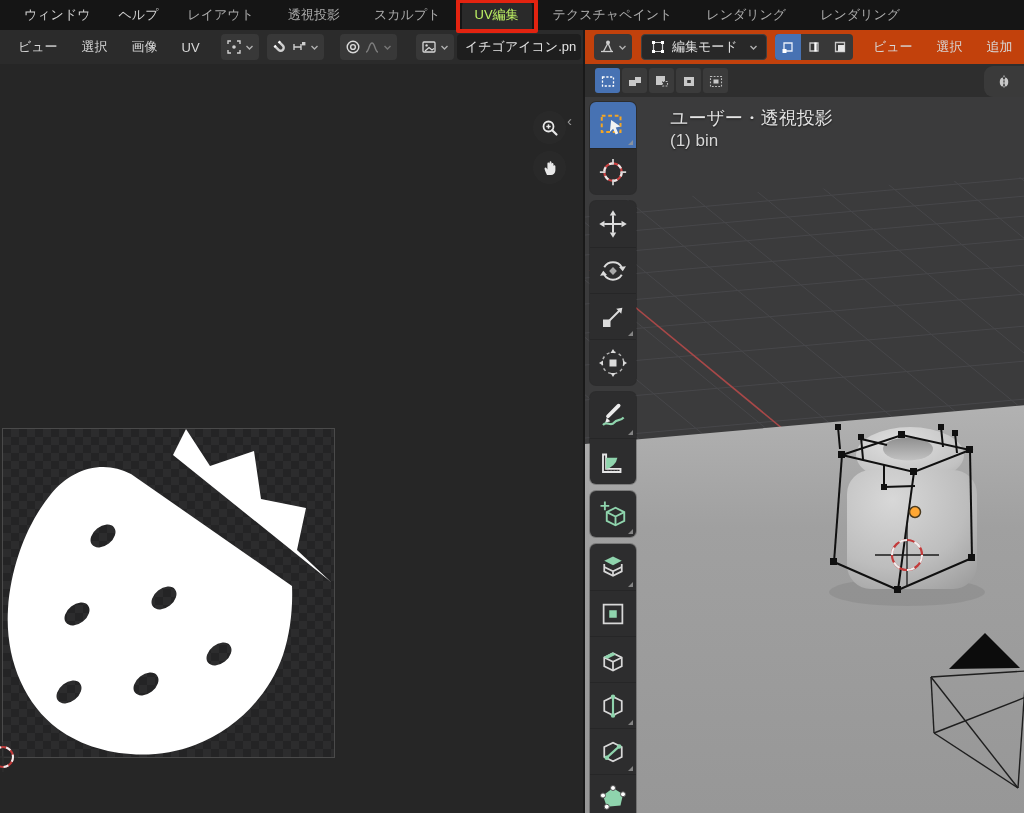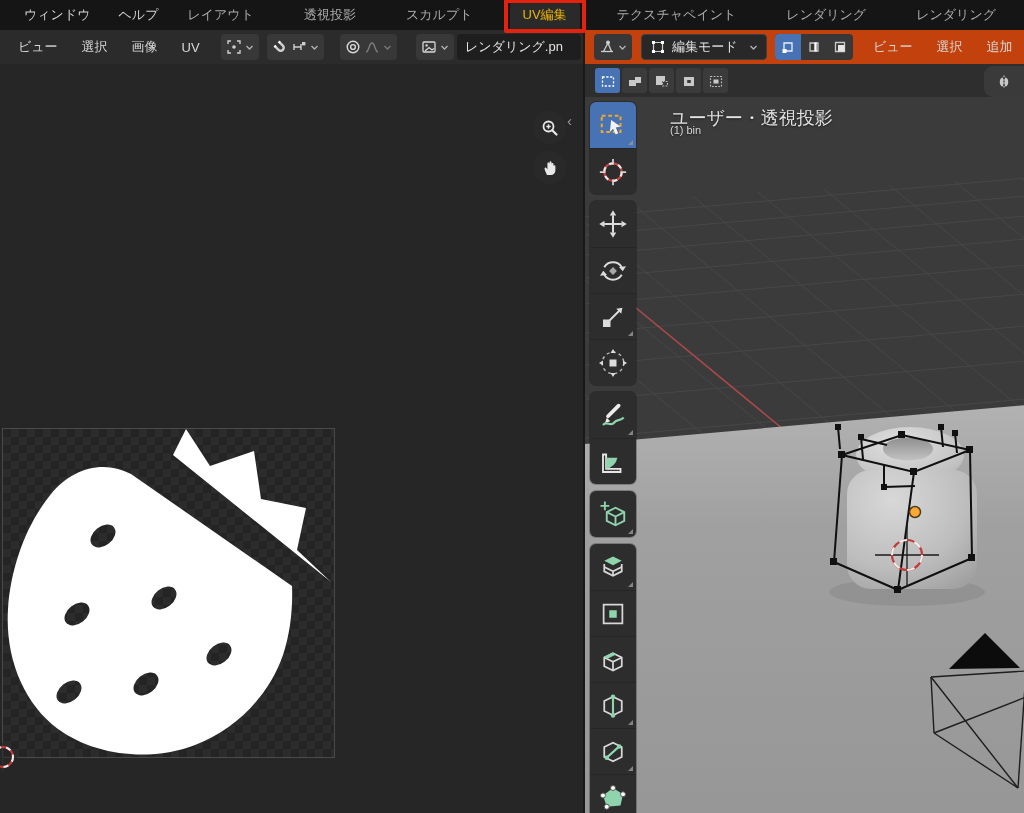--- a/index.html
+++ b/index.html
@@ -4,23 +4,23 @@
 <style>
   html,body{margin:0;padding:0;background:#000;}
   #app{position:relative;width:1024px;height:813px;background:#151515;overflow:hidden;
        font-family:"Liberation Sans","DejaVu Sans",sans-serif;color:#cfcfcf;font-size:13px;
        -webkit-font-smoothing:antialiased;}
   .noselect{user-select:none}
   
   .topbar{position:absolute;top:0;left:0;width:100%;height:30px;background:#151515;display:flex;align-items:stretch;}
   .topbar-menus{display:flex;padding-left:10px}
   .topbar-menu{display:flex;align-items:center;padding:0 14px;color:#d2d2d2;cursor:default}
-  .tabs{display:flex;gap:24px;margin-left:2px}
+  .tabs{display:flex;gap:8px;margin-left:2px}
   .tab{display:flex;align-items:center;padding:0 13px;color:#ababab;white-space:nowrap;position:relative}
-  .tab.active{background:#2a2a2a;color:#eab308;border-radius:6px 6px 0 0}
+  .tab.active{background:#2a2a2a;color:#bef264;border-radius:6px 6px 0 0}
   .anno{position:absolute;border:4px solid #e32310;border-radius:2px;pointer-events:none;z-index:60}
   .tab .anno{inset:-1px -6px -3px -6px}
   
   .headers{position:absolute;top:30px;left:0;width:100%;height:34px}
   .uv-header{position:absolute;left:0;top:0;width:583px;height:34px;background:#2b2b2b;border-bottom:1px solid #1e1e1e}
   .v3d-header{position:absolute;left:583px;top:0;right:0;height:34px;background:#c2410c;border-left:2px solid #191919;border-bottom:1px solid #1e1e1e}
   .hmenus{position:absolute;left:6px;top:0;height:100%;display:flex}
   .hmenu{display:flex;align-items:center;padding:0 12px;color:#d8d8d8;white-space:nowrap}
   .hgroup{position:absolute;top:4px;height:26px;background:#383838;border-radius:4px;display:flex;align-items:center;padding:0 5px;gap:3px}
   .i16{width:16px;height:16px;display:block}
@@ -48,21 +48,21 @@
       background-image:repeating-conic-gradient(#2c2c2d 0% 25%, #242425 0% 50%);
       background-size:16px 16px}
   .img-box svg{position:absolute;inset:0}
   .nav-btn{position:absolute;width:33px;height:33px;border-radius:50%;background:rgba(42,42,42,.9);
       display:flex;align-items:center;justify-content:center}
   .collapse-arrow{position:absolute;left:567px;top:49px;color:#9a9a9a;font-size:15px;line-height:1}
   .cursor2d{position:absolute;left:-14px;top:676px;width:34px;height:34px}
   
   .v3d{position:absolute;left:583px;top:97px;width:441px;height:716px;background:#3b3b3c;overflow:hidden;border-left:2px solid #191919;box-sizing:border-box}
   .v3d-overlay-1{position:absolute;left:85px;top:9px;color:#e4e4e4;font-size:18px;text-shadow:0 1px 2px rgba(0,0,0,.55)}
-  .v3d-overlay-2{position:absolute;left:85px;top:27px;color:#d6d6d6;font-size:11px;text-shadow:0 1px 2px rgba(0,0,0,.55)}
+  .v3d-overlay-2{position:absolute;left:85px;top:34px;color:#d6d6d6;font-size:17px;text-shadow:0 1px 2px rgba(0,0,0,.55)}
   
   .vtoolbar{position:absolute;left:5px;top:5px;width:46px}
   .tgroup{background:#2d2d2e;border-radius:6px;overflow:hidden;margin-bottom:7px;box-shadow:0 0 0 1px rgba(0,0,0,.25)}
   .tbtn{position:relative;width:46px;height:46px;display:flex;align-items:center;justify-content:center;border-top:1px solid #262627;box-sizing:border-box}
   .tbtn:first-child{border-top:none}
   .tbtn.on{background:#4772b3}
   .tbtn svg{width:30px;height:30px}
   .tri{position:absolute;right:3px;bottom:3px;width:0;height:0;border-left:5px solid transparent;border-bottom:5px solid #9a9a9a;opacity:.8}
 </style>
 </head>
@@ -151,21 +151,21 @@
           <rect x="2" y="3" width="12" height="10" rx="1" fill="none" stroke="#d8d8d8" stroke-width="1.3"></rect>
           <circle cx="5.6" cy="6.4" r="1.2" fill="#d8d8d8"></circle>
           <path d="M4,12 L8,8.5 L11,11 L13,9.5" fill="none" stroke="#d8d8d8" stroke-width="1.3"></path>
         </svg>
         <svg class="chev" viewBox="0 0 9 9">
           <polyline points="1.5,3 4.5,6 7.5,3" fill="none" stroke="#b0b0b0" stroke-width="1.4"></polyline>
         </svg>
       </div>
 
       <div class="filename-field">
-        <span>レンダリング.pn</span>
+        <span>イチゴアイコン.pn</span>
         <div class="anno"></div>
       </div>
     </div>
 
     <div class="v3d-header">
       <div class="hbtn" style="left:9px">
         <svg class="i16" viewBox="0 0 16 16">
           <g stroke="#cfcfcf" stroke-width="1.3" fill="none">
             <path d="M2,12.5 H14"></path>
               <path d="M4.5,12.5 L9,4"></path>

